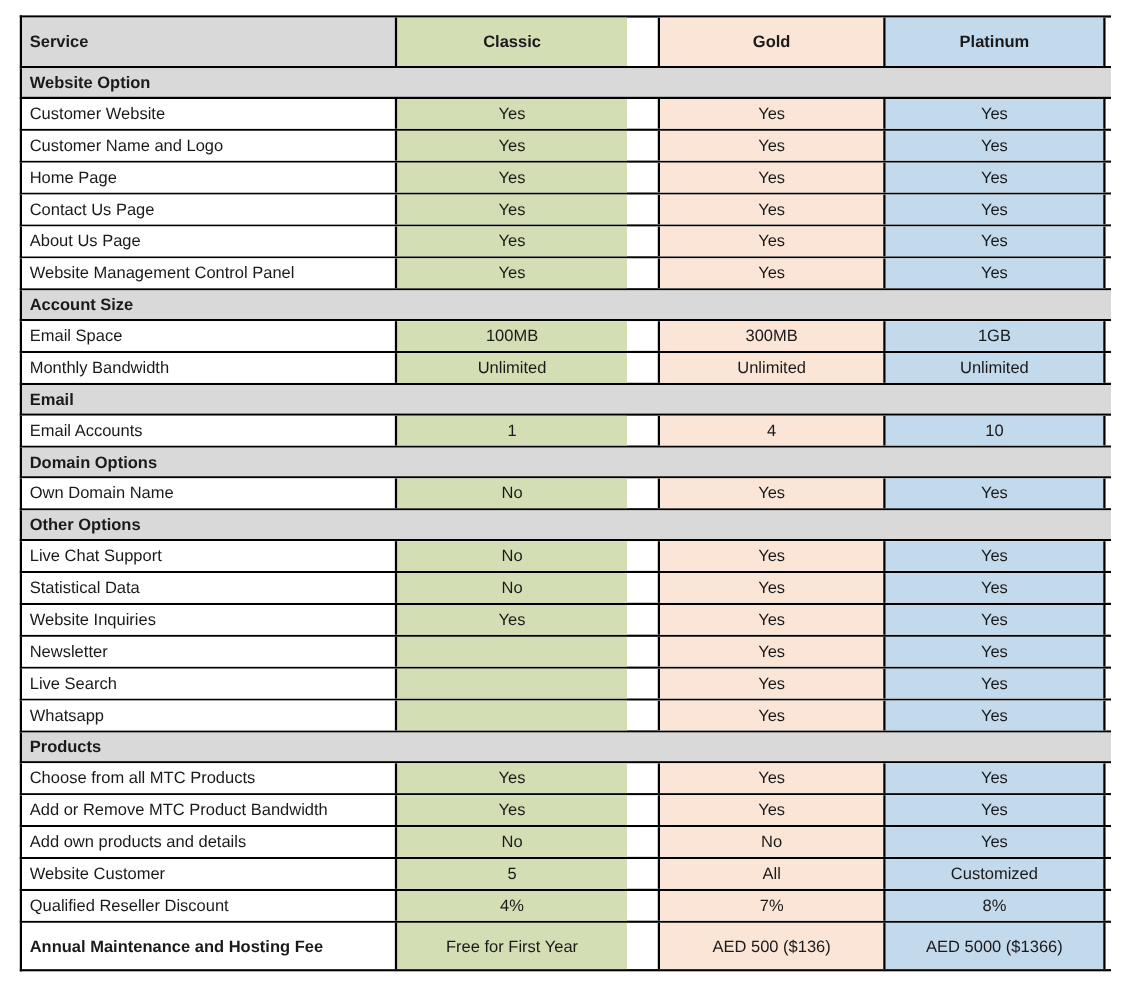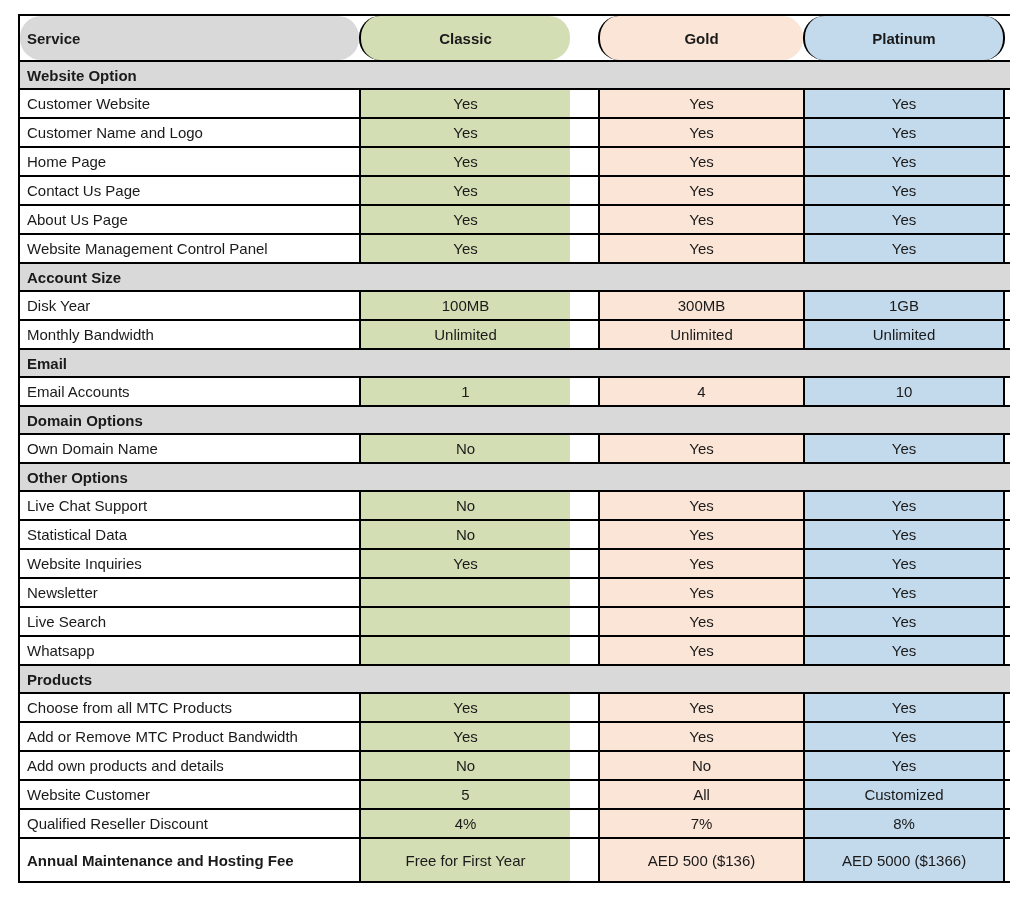--- a/index.html
+++ b/index.html
@@ -56,21 +56,21 @@
     border-left: 2px solid var(--border, #000);
     justify-content: center;
   }
   .row:not(.section-row) .cell:last-child {
     border-right: 2px solid var(--border, #000);
   }
   .section-cell {
     font-weight: bold;
     border-right: none !important;
   }
-  .hcell { font-weight: bold; border-radius: 21px; }
+  .hcell { font-weight: bold; }
   .bold { font-weight: bold; }
   .bg-service-header { background: var(--gray, #d9d9d9); }
   .bg-classic  { background: var(--classic, #d4deb4); }
   .bg-gold     { background: var(--gold, #fbe5d6); margin-left: 28px; }
   .bg-platinum { background: var(--platinum, #c3d9ec); }
   .bg-white    { background: #ffffff; }
 </style>
 </head>
 <body style="color: rgb(26, 26, 26);">
 
@@ -118,21 +118,21 @@
       <div class="row data-row">
         <div class="cell bg-white">Website Management Control Panel</div>
         <div class="cell bg-classic">Yes</div>
         <div class="cell bg-gold">Yes</div>
         <div class="cell bg-platinum">Yes</div>
       </div>
       <div class="row section-row">
         <div class="cell section-cell">Account Size</div>
       </div>
       <div class="row data-row">
-        <div class="cell bg-white">Disk Year</div>
+        <div class="cell bg-white">Email Space</div>
         <div class="cell bg-classic">100MB</div>
         <div class="cell bg-gold">300MB</div>
         <div class="cell bg-platinum">1GB</div>
       </div>
       <div class="row data-row">
         <div class="cell bg-white">Monthly Bandwidth</div>
         <div class="cell bg-classic">Unlimited</div>
         <div class="cell bg-gold">Unlimited</div>
         <div class="cell bg-platinum">Unlimited</div>
       </div>

